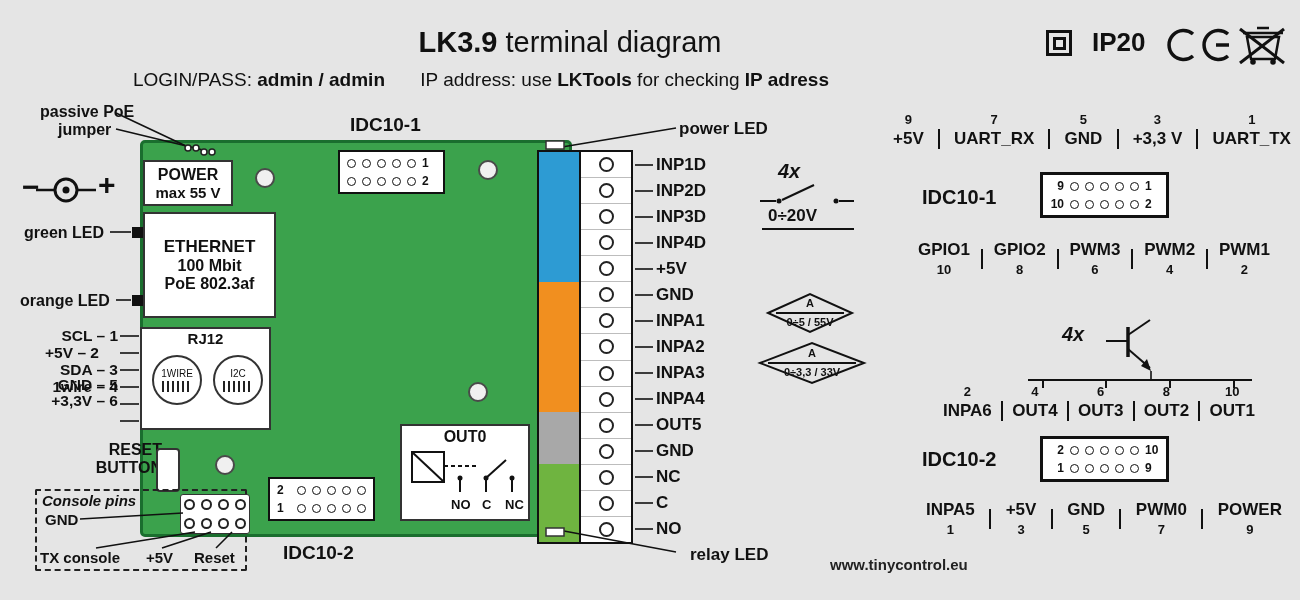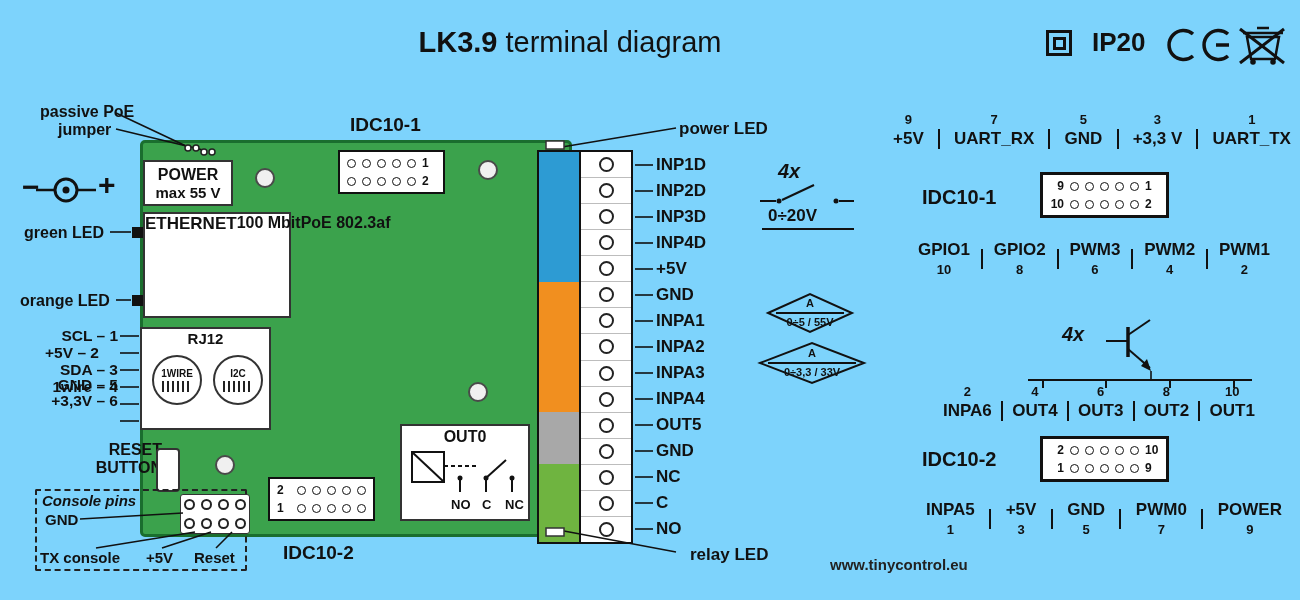--- a/index.html
+++ b/index.html
@@ -1,17 +1,17 @@
 <!DOCTYPE html>
 <html><head>
 <meta charset="utf-8">
 <style>
   *{margin:0;padding:0;box-sizing:border-box}
   body{font-family:"Liberation Sans",sans-serif;background:#fff;color:#111}
-  #canvas{position:relative;width:1300px;height:600px;background:#7dd3fc;overflow:hidden}
+  #canvas{position:relative;width:1300px;height:600px;background:#e5e5e5;overflow:hidden}
   .abs{position:absolute;white-space:nowrap}
   .b{font-weight:bold}
   .i{font-style:italic}
   .ctr{text-align:center}
   .overlay{position:absolute;left:0;top:0;pointer-events:none}
   .board{position:absolute;background:#3ba24c;border:3px solid #1a6e2e;border-radius:5px}
   .wbox{background:#fff;border:2px solid #333}
   .hole{position:absolute;width:20px;height:20px;border-radius:50%;background:#f0f0f0;border:2.5px solid #4a4a4a}
   .ledsq{position:absolute;width:11px;height:11px;background:#111}
   
@@ -31,37 +31,41 @@
   
   .prow{position:absolute;display:flex;justify-content:space-between}
   .numtop{align-items:flex-end}
   .labeltop{align-items:center}
   .pcell{display:flex;flex-direction:column;align-items:center;gap:2px}
   .pnum{font-size:13px;font-weight:bold}
   .plabel{font-size:17px;font-weight:bold;white-space:nowrap}
   .psep{width:2px;height:20px;background:#111}
   
   .rjc{position:absolute;width:50px;height:50px;border-radius:50%;border:2.5px solid #333;background:#fff;display:flex;flex-direction:column;align-items:center;justify-content:center}
-  .rjlabel{font-size:10px;font-weight:bold}
+  .rjlabel{font-size:10px;font-weight:normal}
   .hatch{width:30px;height:11px;margin-top:2px;background:repeating-linear-gradient(90deg,#222 0 2px,transparent 2px 5px)}
   
   .cpad{position:absolute;left:180px;top:494px;width:70px;height:40px;background:#fff;border:1.5px solid #333;border-radius:3px;display:grid;grid-template-columns:repeat(4,1fr);place-items:center}
   .cpin{width:11px;height:11px;border:2px solid #222;border-radius:50%;background:#fff}
   .dashbox{position:absolute;border:2px dashed #222;border-radius:2px}
   .sq-outer{position:absolute;width:26px;height:26px;border:3px solid #111;display:flex;align-items:center;justify-content:center}
   .sq-inner{width:13px;height:13px;border:3px solid #111}
 </style>
 </head>
 <body>
 
 <div id="canvas">
 
   <div class="abs ctr" style="left:330px;top:26px;width:480px;font-size:29px">
     <span class="b">LK3.9</span><span> terminal diagram</span>
   </div>
+  <div class="abs" style="left:133px;top:69px;font-size:19px">
+    <span>LOGIN/PASS: </span><span class="b">admin / admin</span>
+    <span style="margin-left:30px"><span>IP address: use </span><span class="b">LKTools</span><span> for checking </span><span class="b">IP adress</span></span>
+  </div>
 
   <div class="sq-outer" style="left:1046px;top:30px">
       <div class="sq-inner"></div>
     </div>
   <div class="abs b" style="left:1092px;top:27px;font-size:26px">IP20</div>
 
   <div class="board" style="left:140px;top:140px;width:432px;height:397px"></div>
 
   <div class="hole" style="left:255px;top:168px"></div>
   <div class="hole" style="left:478px;top:160px"></div>
@@ -121,21 +125,21 @@
   <div class="abs b" style="left:98px;top:168px;font-size:30px">+</div>
 
   <div class="abs wbox ctr" style="left:143px;top:160px;width:90px;height:46px;display:flex;flex-direction:column;justify-content:center">
     <div class="b" style="font-size:16px">POWER</div>
     <div class="b" style="font-size:15px">max 55 V</div>
   </div>
 
   <div class="abs b" style="left:24px;top:224px;font-size:16px">green LED</div>
   <div class="ledsq" style="left:132px;top:227px"></div>
 
-  <div class="abs wbox ctr" style="left:143px;top:212px;width:148px;height:106px;display:flex;flex-direction:row;justify-content:flex-start">
+  <div class="abs wbox ctr" style="left:143px;top:212px;width:133px;height:106px;display:flex;flex-direction:column;justify-content:center">
     <div class="b" style="font-size:17px">ETHERNET</div>
     <div class="b" style="font-size:16px">100 Mbit</div>
     <div class="b" style="font-size:16px">PoE 802.3af</div>
   </div>
 
   <div class="abs b" style="left:20px;top:292px;font-size:16px">orange LED</div>
   <div class="ledsq" style="left:132px;top:295px"></div>
 
   <div class="abs b" style="left:26px;top:327px;width:92px;text-align:right;font-size:15.5px">SCL – 1</div>
   <div class="abs b" style="left:26px;top:344px;width:92px;text-align:center;font-size:15.5px">+5V – 2</div>

